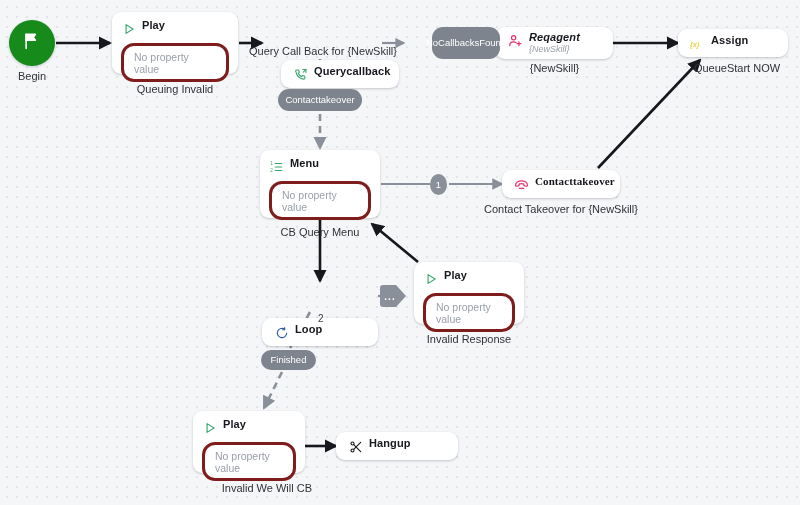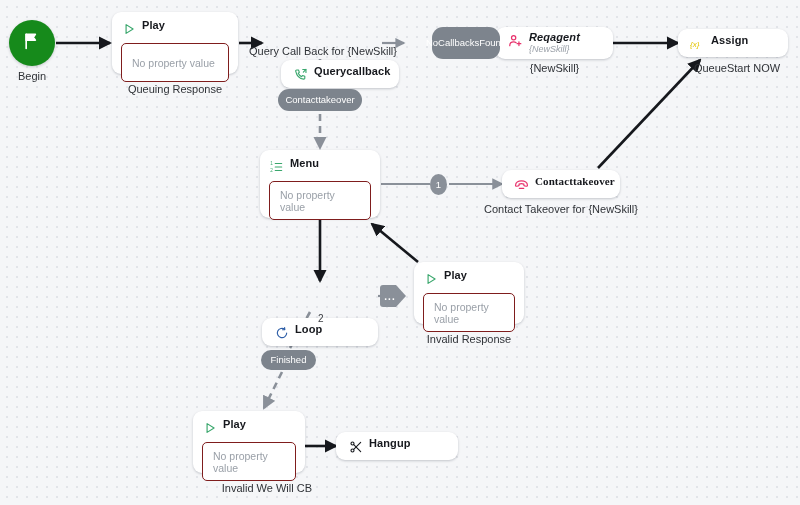--- a/index.html
+++ b/index.html
@@ -33,22 +33,22 @@
   .nicon{width:15px;height:15px;flex:0 0 15px;display:flex;align-items:center;
          justify-content:center;margin-top:1px;}
   .ntext{display:flex;flex-direction:column;line-height:1.05;}
   .ntitle{font-size:11px;font-weight:bold;color:#16181d;letter-spacing:.1px;
           white-space:nowrap;}
   .nsub{font-size:9px;color:#9aa0a8;margin-top:1px;white-space:nowrap;}
 
   .prop{
     margin-top:7px;
     height:39px;
-    border:1px solid #7f1d1d;
-    border-radius:5px;
+    border:3px solid #7f1d1d;
+    border-radius:13px;
     background:#fff;
     display:flex;align-items:center;
     padding:0 10px;
     font-size:10.5px;color:#9aa0a8;
     box-sizing:border-box;
   }
 
   
   .begin{
     position:absolute;width:46px;height:46px;border-radius:50%;
@@ -148,21 +148,21 @@
         <svg width="14" height="14" viewBox="0 0 24 24" fill="none" stroke="#3aa76d" stroke-width="2" stroke-linejoin="round">
           <path d="M7 4.5 19 12 7 19.5z"></path>
         </svg>
       </span>
       <div class="ntext">
         <span class="ntitle">Play</span>
       </div>
     </div>
     <div class="prop">No property value</div>
   </div>
-  <div class="cap" style="left:112px;top:83px;width:126px;">Queuing Response</div>
+  <div class="cap" style="left:112px;top:83px;width:126px;">Queuing Invalid</div>
 
   <div class="node simple" style="left:281px;top:29px;width:118px;margin-top:31px;">
     <div class="nhead">
       <span class="nicon">
         <svg width="14" height="14" viewBox="0 0 24 24" fill="none" stroke="#3aa76d" stroke-width="1.9" stroke-linecap="round" stroke-linejoin="round">
           <path d="M4.5 3.5h3.2l1.5 4-2 1.4a12.5 12.5 0 0 0 5.9 5.9l1.4-2 4 1.5v3.2a1.6 1.6 0 0 1-1.8 1.6C9.6 18.4 4.6 13.4 2.9 5.3A1.6 1.6 0 0 1 4.5 3.5z"></path>
           <path d="M15 2.5h5.5v5"></path>
           <path d="M20.5 2.5 16 7"></path>
         </svg>
       </span>
@@ -216,20 +216,21 @@
           <text x="0.5" y="8.5" font-size="8" fill="#3aa76d" stroke="none" font-family="'Liberation Sans',sans-serif">1</text>
           <text x="0.5" y="20" font-size="8" fill="#3aa76d" stroke="none" font-family="'Liberation Sans',sans-serif">2</text>
         </svg>
       </span>
       <div class="ntext">
         <span class="ntitle">Menu</span>
       </div>
     </div>
     <div class="prop">No property value</div>
   </div>
+  <div class="cap" style="left:258px;top:226px;width:124px;">CB Query Menu</div>
 
   <div class="pill-num" style="left:430px;top:174px;">1</div>
 
   <div class="node simple" style="left:502px;top:170px;width:118px;font-family:Liberation Serif, serif;">
     <div class="nhead">
       <span class="nicon">
         <svg width="15" height="15" viewBox="0 0 24 24" fill="none" stroke="#e8336d" stroke-width="1.9" stroke-linecap="round" stroke-linejoin="round">
           <path d="M2.5 13.2c0-4.3 4.3-7 9.5-7s9.5 2.7 9.5 7c0 1.1-.8 1.8-1.8 1.6l-2.6-.5c-.9-.2-1.5-1-1.4-1.9l.1-1.1c-2.4-.8-5.3-.8-7.7 0l.1 1.1c.1.9-.5 1.7-1.4 1.9l-2.6.5c-1 .2-1.8-.5-1.8-1.6z"></path>
           <path d="M8.5 18.2h7"></path>
         </svg>

